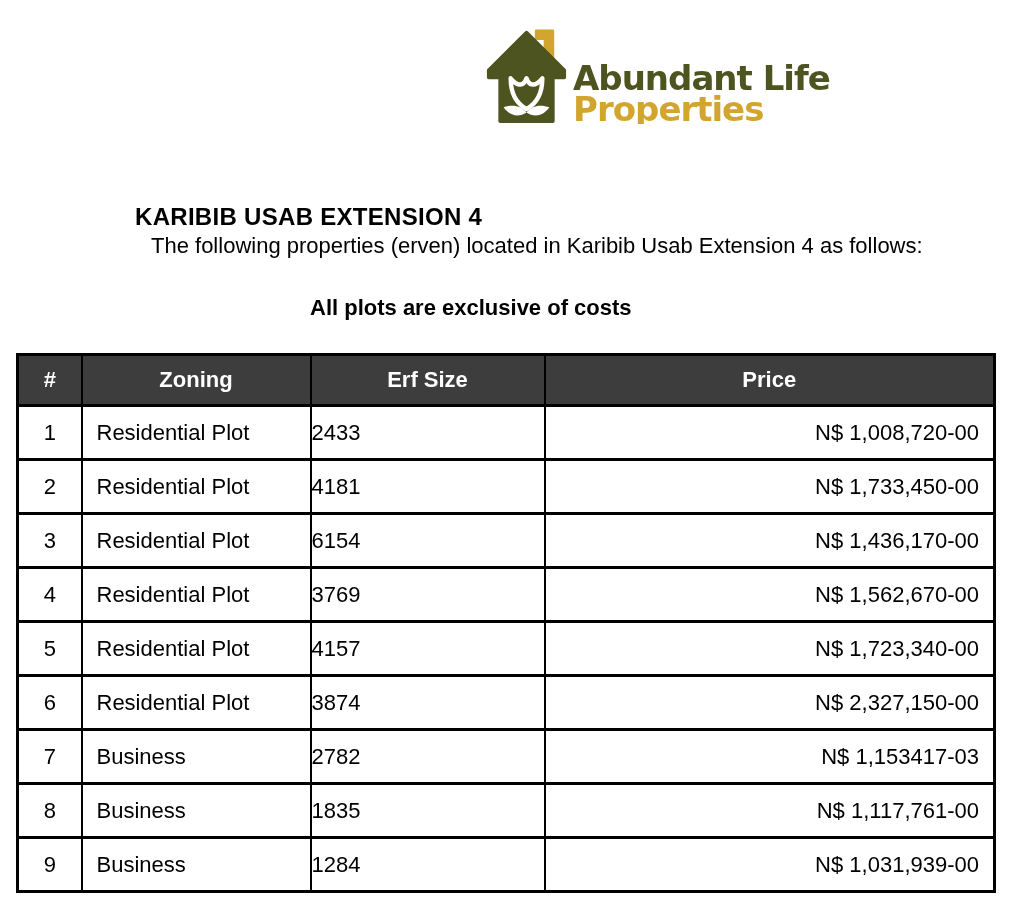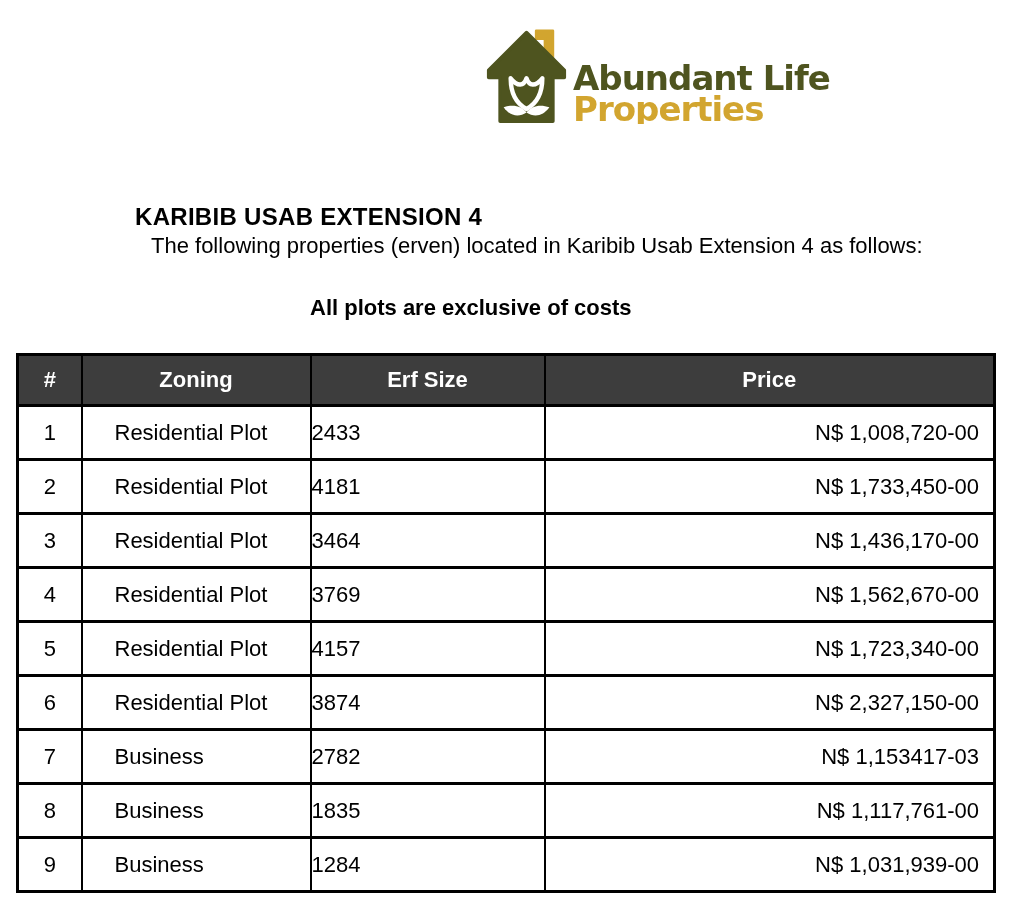--- a/index.html
+++ b/index.html
@@ -44,21 +44,21 @@
   .tablewrap{position:absolute;left:16px;top:353px;}
   table{border-collapse:collapse;table-layout:fixed;width:977px;border:3px solid #000;}
   col.c1{width:64px;} col.c2{width:229px;} col.c3{width:234px;} col.c4{width:450px;}
   th,td{
     border:2px solid #000;border-top-width:3px;border-bottom-width:3px;
     padding:0;font-size:22px;vertical-align:middle;overflow:hidden;
   }
   th{background:var(--header-bg);color:#fff;font-weight:bold;height:48px;text-align:center;}
   td{height:51px;background:#fff;}
   td.c-num{text-align:center;}
-  td.c-zoning{text-align:left;padding-left:32px;}
+  td.c-zoning{text-align:left;padding-left:14px;}
   td.c-erf{text-align:left;}
   td.c-price{text-align:right;padding-right:14px;padding-left:23px;}
 </style>
 </head>
 <body>
 
 <div class="logo">
   <svg width="87" height="95" viewBox="0 0 92 108" aria-hidden="true">
 
     <path class="gold-fill" d="M57 2 h19 v32 h-9 v-23 h-10 z"></path>
@@ -105,21 +105,21 @@
   </tr>
         <tr>
     <td class="c-num">2</td>
     <td class="c-zoning">Residential Plot</td>
     <td class="c-erf">4181</td>
     <td class="c-price">N$ 1,733,450-00</td>
   </tr>
         <tr>
     <td class="c-num">3</td>
     <td class="c-zoning">Residential Plot</td>
-    <td class="c-erf">3464</td>
+    <td class="c-erf">6154</td>
     <td class="c-price">N$ 1,436,170-00</td>
   </tr>
         <tr>
     <td class="c-num">4</td>
     <td class="c-zoning">Residential Plot</td>
     <td class="c-erf">3769</td>
     <td class="c-price">N$ 1,562,670-00</td>
   </tr>
         <tr>
     <td class="c-num">5</td>

